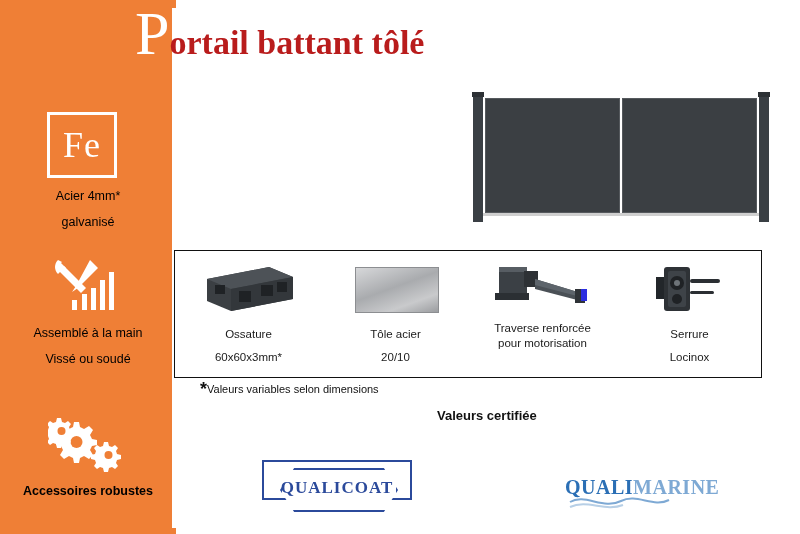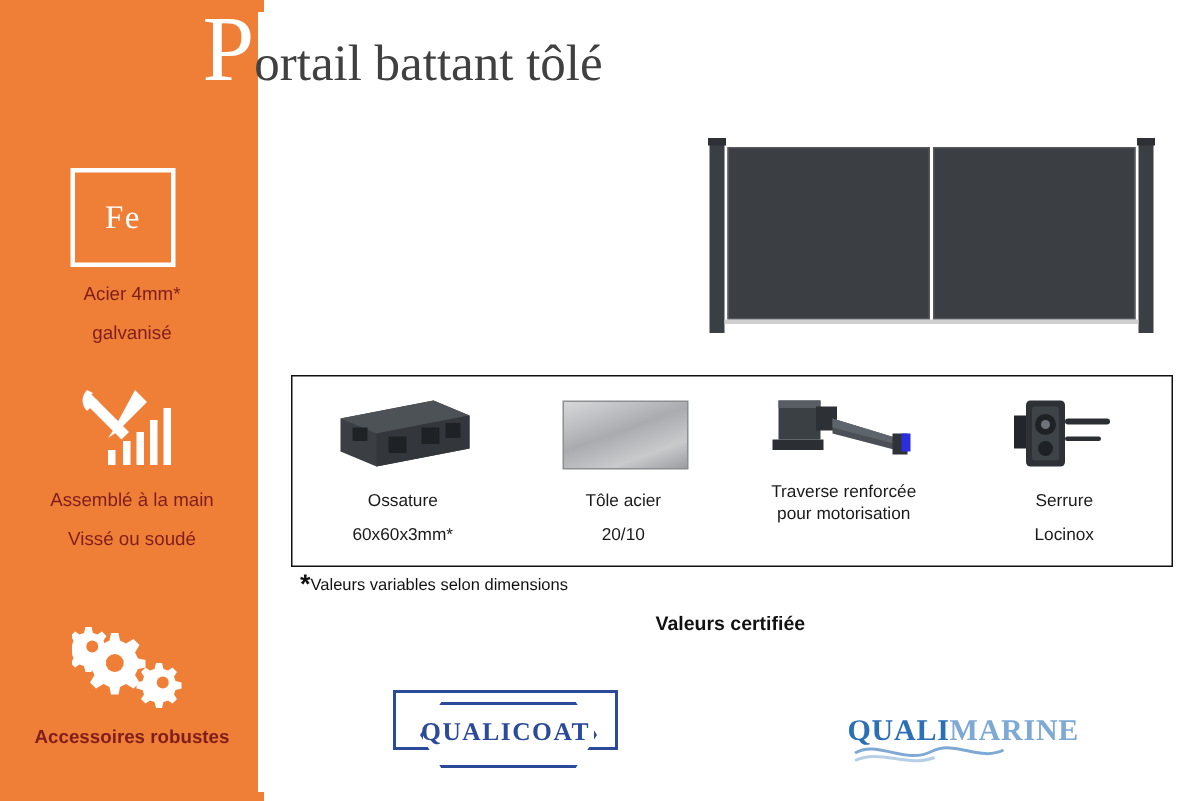--- a/index.html
+++ b/index.html
@@ -49,31 +49,31 @@
     width: 70px;
     height: 66px;
     border: 3px solid #ffffff;
     box-sizing: border-box;
     display: flex;
     align-items: center;
     justify-content: center;
   }
   .fe-box span {
     font-family: "Liberation Serif", serif;
-    font-size: 22px;
+    font-size: 36px;
     color: #ffffff;
     letter-spacing: 1px;
   }
 
   .side-caption {
     position: absolute;
     width: 176px;
     text-align: center;
     font-size: 12.5px;
-    color: #7f1d1d;
+    color: #000000;
     font-family: "Liberation Sans", sans-serif;
   }
   .cap-acier   { top: 189px; }
   .cap-galv    { top: 215px; }
   .cap-assem   { top: 326px; }
   .cap-visse   { top: 352px; }
   .cap-access  { top: 484px; font-weight: bold; }
 
   
   .icon-tools {
@@ -100,21 +100,22 @@
     font-family: "Liberation Serif", serif;
     font-size: 34px;
     white-space: nowrap;
   }
   .title .cap {
     font-size: 62px;
     line-height: 0;
     vertical-align: baseline;
   }
   .title-dark {
-    color: #404040;
+    color: #b91c1c;
+    font-weight: bold;
   }
 
   
   .gate {
     position: absolute;
     left: 473px;
     top: 92px;
     width: 296px;
     height: 130px;
   }
@@ -150,21 +151,21 @@
     left: 10px;
     top: 121px;
     width: 276px;
     height: 3px;
     background: #cfcfcf;
   }
 
   
   .components {
     position: absolute;
-    left: 194px;
+    left: 174px;
     top: 250px;
     width: 588px;
     height: 128px;
     border: 1px solid #111111;
     box-sizing: border-box;
   }
   .comp-item {
     position: absolute;
     top: 0;
     width: 147px;

